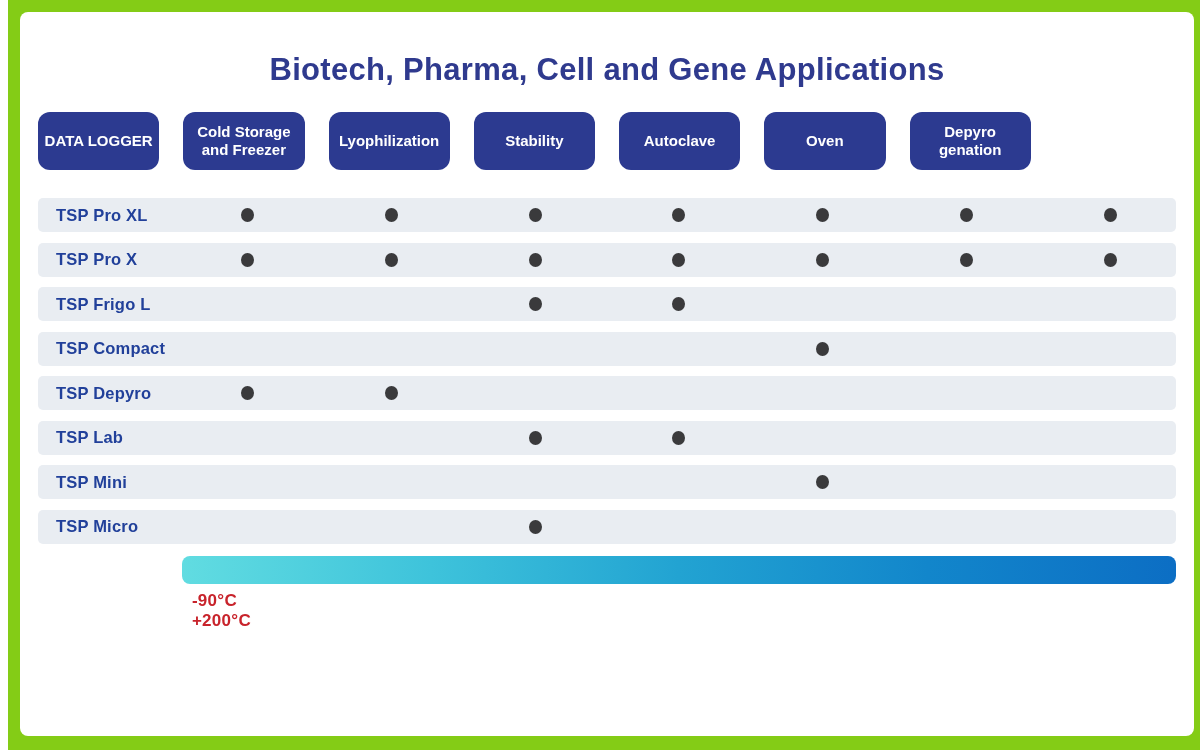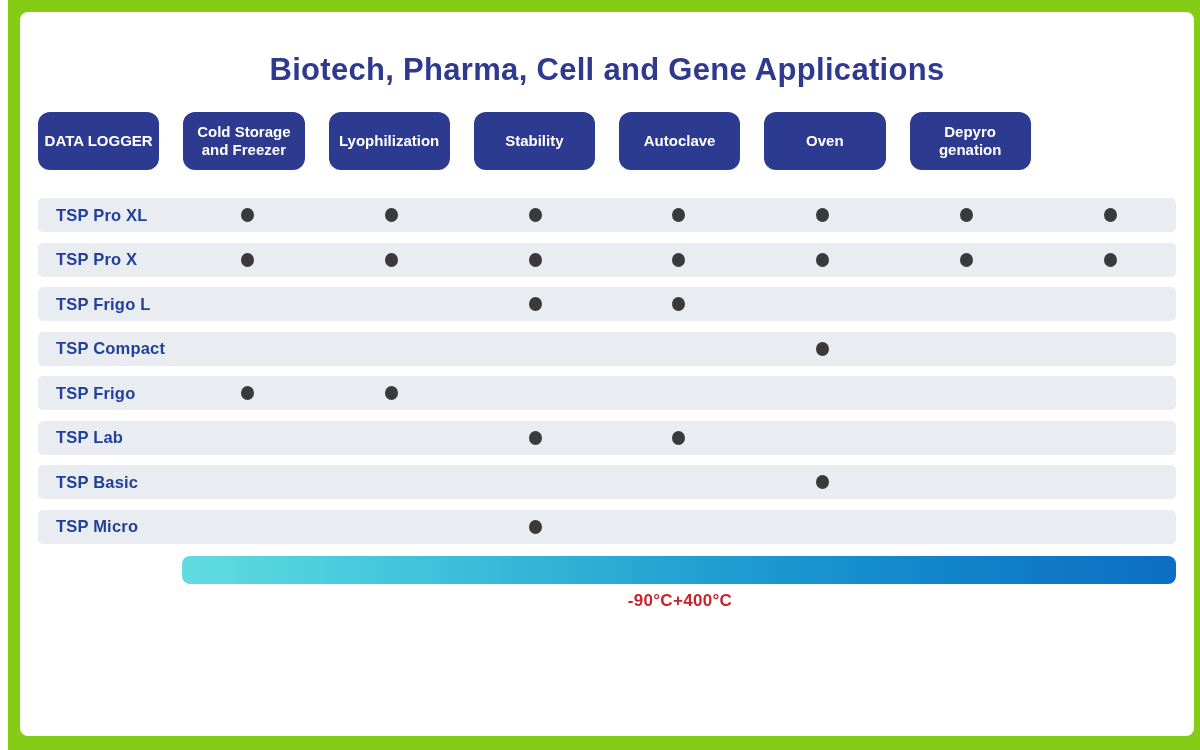--- a/index.html
+++ b/index.html
@@ -98,22 +98,23 @@
     height: 28px;
     border-radius: 8px;
     background: linear-gradient(to right, #61dce1 0%, #3ec3db 25%, #22a3d2 50%, #1286cb 75%, #0c6ec4 100%);
   }
   .scale-labels {
     margin-top: 7px;
   }
   .scale-labels-inner {
     grid-column: 2 / -1;
     display: flex;
-    justify-content: center;
+    justify-content: flex-end;
     padding: 0 8px 0 10px;
+    flex-direction: column;
   }
   .temp-label {
     color: #c8232b;
     font-weight: 700;
     font-size: 17px;
     letter-spacing: 0.3px;
   }
 </style>
 </head>
 <body>
@@ -202,21 +203,21 @@
           <div class="dot-cell"></div>
           <div class="dot-cell"></div>
           <div class="dot-cell"></div>
           <div class="dot-cell">
             <span class="dot"></span>
           </div>
           <div class="dot-cell"></div>
           <div class="dot-cell"></div>
         </div>
         <div class="grid8 matrix-row">
-          <div class="row-label">TSP Frigo</div>
+          <div class="row-label">TSP Depyro</div>
           <div class="dot-cell">
             <span class="dot"></span>
           </div>
           <div class="dot-cell">
             <span class="dot"></span>
           </div>
           <div class="dot-cell"></div>
           <div class="dot-cell"></div>
           <div class="dot-cell"></div>
           <div class="dot-cell"></div>
@@ -230,21 +231,21 @@
             <span class="dot"></span>
           </div>
           <div class="dot-cell">
             <span class="dot"></span>
           </div>
           <div class="dot-cell"></div>
           <div class="dot-cell"></div>
           <div class="dot-cell"></div>
         </div>
         <div class="grid8 matrix-row">
-          <div class="row-label">TSP Basic</div>
+          <div class="row-label">TSP Mini</div>
           <div class="dot-cell"></div>
           <div class="dot-cell"></div>
           <div class="dot-cell"></div>
           <div class="dot-cell"></div>
           <div class="dot-cell">
             <span class="dot"></span>
           </div>
           <div class="dot-cell"></div>
           <div class="dot-cell"></div>
         </div>
@@ -262,19 +263,19 @@
         </div>
       </div>
 
     <div class="scale">
       <div class="grid8">
         <div class="scale-bar"></div>
       </div>
       <div class="grid8 scale-labels">
         <div class="scale-labels-inner">
           <span class="temp-label">-90°C</span>
-          <span class="temp-label">+400°C</span>
+          <span class="temp-label">+200°C</span>
         </div>
       </div>
     </div>
 
   </div>
 </div>
 
 </body></html>

